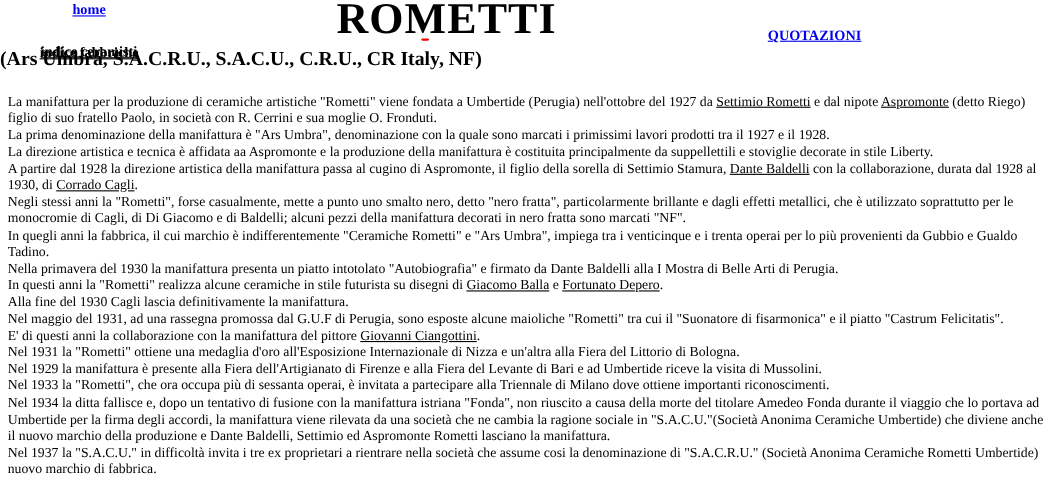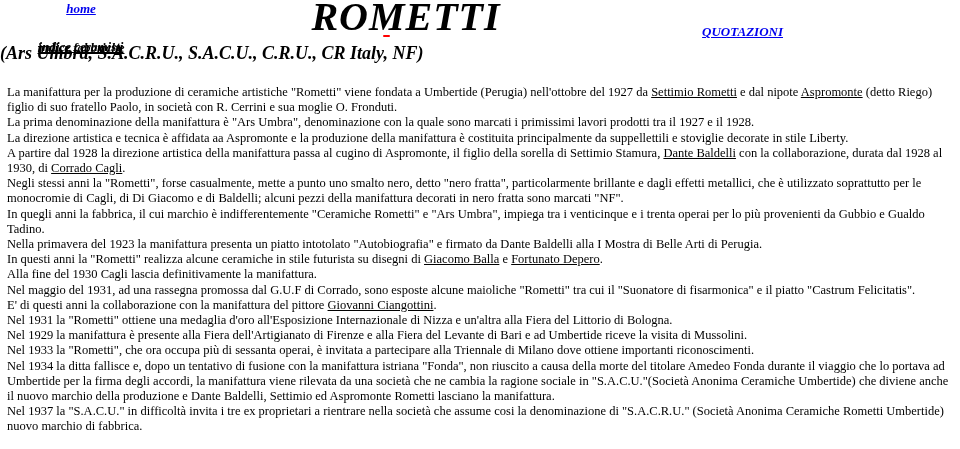--- a/index.html
+++ b/index.html
@@ -1,17 +1,17 @@
 <!DOCTYPE html>
 <html style="--blue: #0000EE; --red: #ff0000;"><head>
 <meta charset="utf-8">
 <style>
   html,body{margin:0;padding:0;background:#ffffff;}
   body{width:960px;height:449px;overflow:hidden;font-family:"Liberation Serif","DejaVu Serif",serif;color:#000;}
-  .header{position:relative;width:812px;height:84px;font-style:italic;}
+  .header{position:relative;width:812px;height:84px;}
   .left-nav a{display:block;position:absolute;left:0;width:162px;text-align:center;
       font-weight:bold;font-size:13px;text-decoration:underline;}
   .nav-home{top:1px;color:var(--blue);}
   .nav-ceramisti{top:27px;color:#000;margin-top:12px;}
   .nav-fabbriche{top:40px;color:#000000;}
   .title{position:absolute;top:-7px;left:0;right:0;margin:0;text-align:center;
       font-size:40px;line-height:48px;font-weight:bold;letter-spacing:1px;}
   .squiggle{position:absolute;left:383px;top:35px;width:7px;height:2px;
       background:var(--red);border-radius:1px;}
   .subtitle{position:absolute;top:43px;left:0;right:0;margin:0;text-align:left;
@@ -37,23 +37,23 @@
   <a href="#" class="quotazioni">QUOTAZIONI</a>
 </div>
 
 <main class="article">
     <div><span>La manifattura per la produzione di ceramiche artistiche "Rometti" viene fondata a Umbertide (Perugia) nell'ottobre del 1927 da </span><a href="#">Settimio Rometti</a><span> e dal nipote </span><a href="#">Aspromonte</a><span> (detto Riego) figlio di suo fratello Paolo, in società con R. Cerrini e sua moglie O. Fronduti.</span></div>
     <div><span>La prima denominazione  della manifattura è "Ars Umbra", denominazione con la quale sono marcati i primissimi lavori prodotti tra il 1927 e il 1928.</span></div>
     <div><span>La direzione artistica e tecnica è affidata aa Aspromonte e la produzione della manifattura è costituita principalmente da suppellettili e stoviglie decorate in stile Liberty.</span></div>
     <div><span>A partire dal 1928 la direzione artistica della manifattura passa al cugino di Aspromonte, il figlio della sorella di Settimio Stamura, </span><a href="#">Dante Baldelli</a><span> con la  collaborazione, durata dal 1928 al 1930, di </span><a href="#">Corrado Cagli</a><span>.</span></div>
     <div><span>Negli stessi anni la "Rometti", forse casualmente, mette a punto uno smalto nero, detto "nero fratta", particolarmente brillante e dagli effetti metallici, che è utilizzato soprattutto per le monocromie di Cagli, di Di Giacomo e di Baldelli; alcuni pezzi della manifattura decorati in nero fratta sono marcati "NF".</span></div>
     <div><span>In quegli anni la fabbrica, il cui marchio è indifferentemente "Ceramiche Rometti" e "Ars Umbra", impiega tra i venticinque e i trenta operai per lo più provenienti da Gubbio e Gualdo Tadino.</span></div>
-    <div><span>Nella primavera del 1923 la manifattura presenta un piatto intotolato "Autobiografia" e firmato da Dante Baldelli alla I Mostra di Belle Arti di Perugia.</span></div>
+    <div><span>Nella primavera del 1930 la manifattura presenta un piatto intotolato "Autobiografia" e firmato da Dante Baldelli alla I Mostra di Belle Arti di Perugia.</span></div>
     <div><span>In questi anni la "Rometti" realizza alcune ceramiche in stile futurista su disegni di </span><a href="#">Giacomo Balla</a><span> e </span><a href="#">Fortunato Depero</a><span>.</span></div>
     <div><span>Alla fine del 1930 Cagli lascia definitivamente la manifattura.</span></div>
-    <div><span>Nel maggio del 1931, ad una rassegna promossa dal G.U.F di Corrado, sono esposte alcune maioliche "Rometti" tra cui il "Suonatore di fisarmonica" e il piatto "Castrum Felicitatis".</span></div>
+    <div><span>Nel maggio del 1931, ad una rassegna promossa dal G.U.F di Perugia, sono esposte alcune maioliche "Rometti" tra cui il "Suonatore di fisarmonica" e il piatto "Castrum Felicitatis".</span></div>
     <div><span>E' di questi anni la collaborazione con la manifattura del pittore </span><a href="#">Giovanni Ciangottini</a><span>.</span></div>
     <div><span>Nel 1931 la "Rometti" ottiene una medaglia d'oro all'Esposizione Internazionale di Nizza e un'altra alla Fiera del Littorio di Bologna.</span></div>
     <div><span>Nel 1929 la manifattura è presente alla Fiera dell'Artigianato di Firenze e alla Fiera del Levante di Bari e ad Umbertide riceve la visita di Mussolini.</span></div>
     <div><span>Nel 1933 la "Rometti", che ora occupa più di sessanta operai, è invitata a partecipare alla Triennale di Milano dove ottiene importanti riconoscimenti.</span></div>
     <div><span>Nel 1934 la ditta fallisce e, dopo un tentativo di fusione con la manifattura istriana "Fonda", non riuscito a causa della morte del titolare Amedeo Fonda durante il viaggio che lo portava ad Umbertide per la firma degli accordi, la manifattura viene rilevata da una società che ne cambia la ragione sociale in "S.A.C.U."(Società Anonima Ceramiche Umbertide) che diviene anche il nuovo marchio della produzione e Dante Baldelli, Settimio ed Aspromonte Rometti lasciano la manifattura.</span></div>
     <div><span>Nel 1937 la "S.A.C.U." in difficoltà invita i tre ex proprietari a rientrare nella società che assume cosi la denominazione di "S.A.C.R.U." (Società Anonima Ceramiche Rometti Umbertide) nuovo marchio di fabbrica.</span></div>
   </main>
 
 </body></html>

